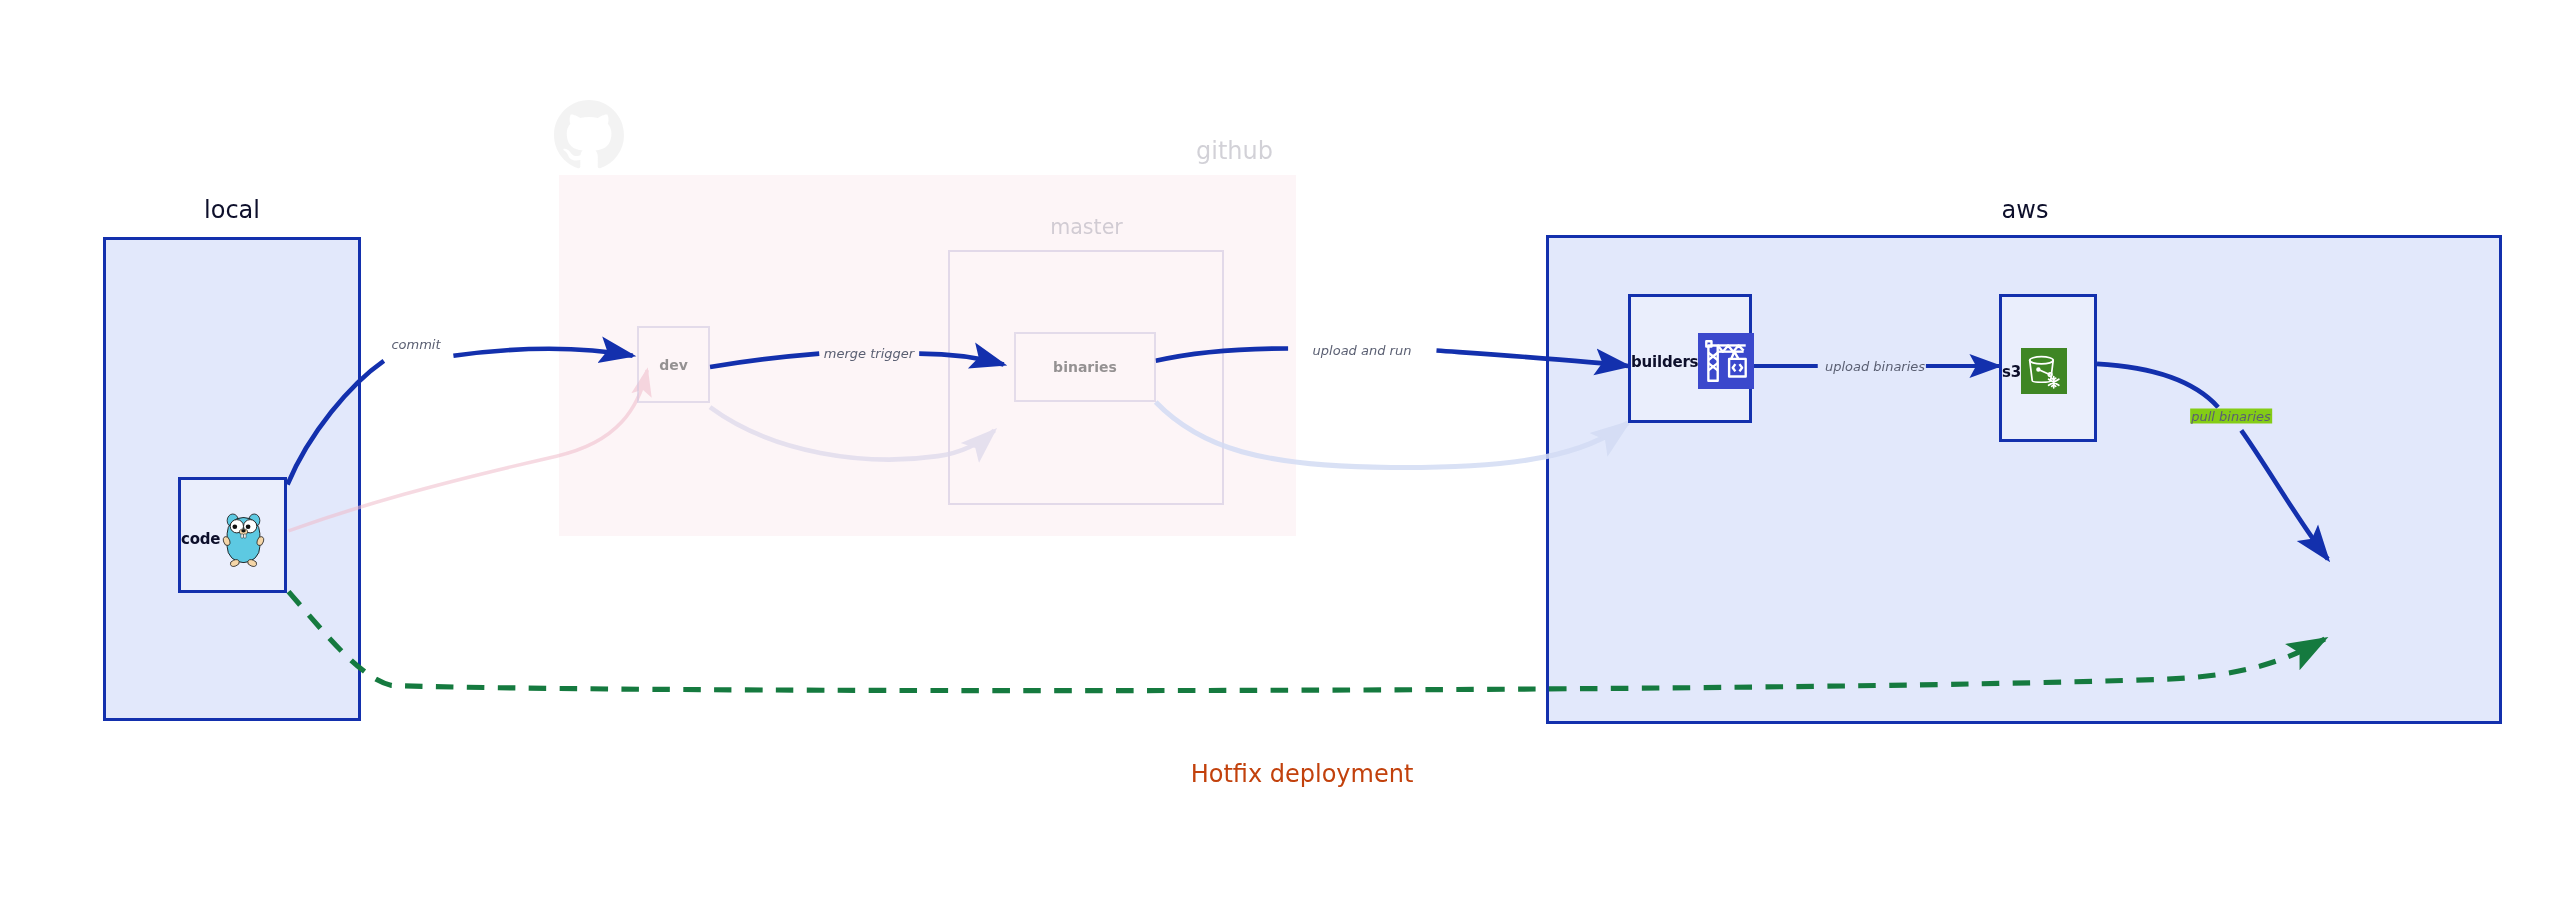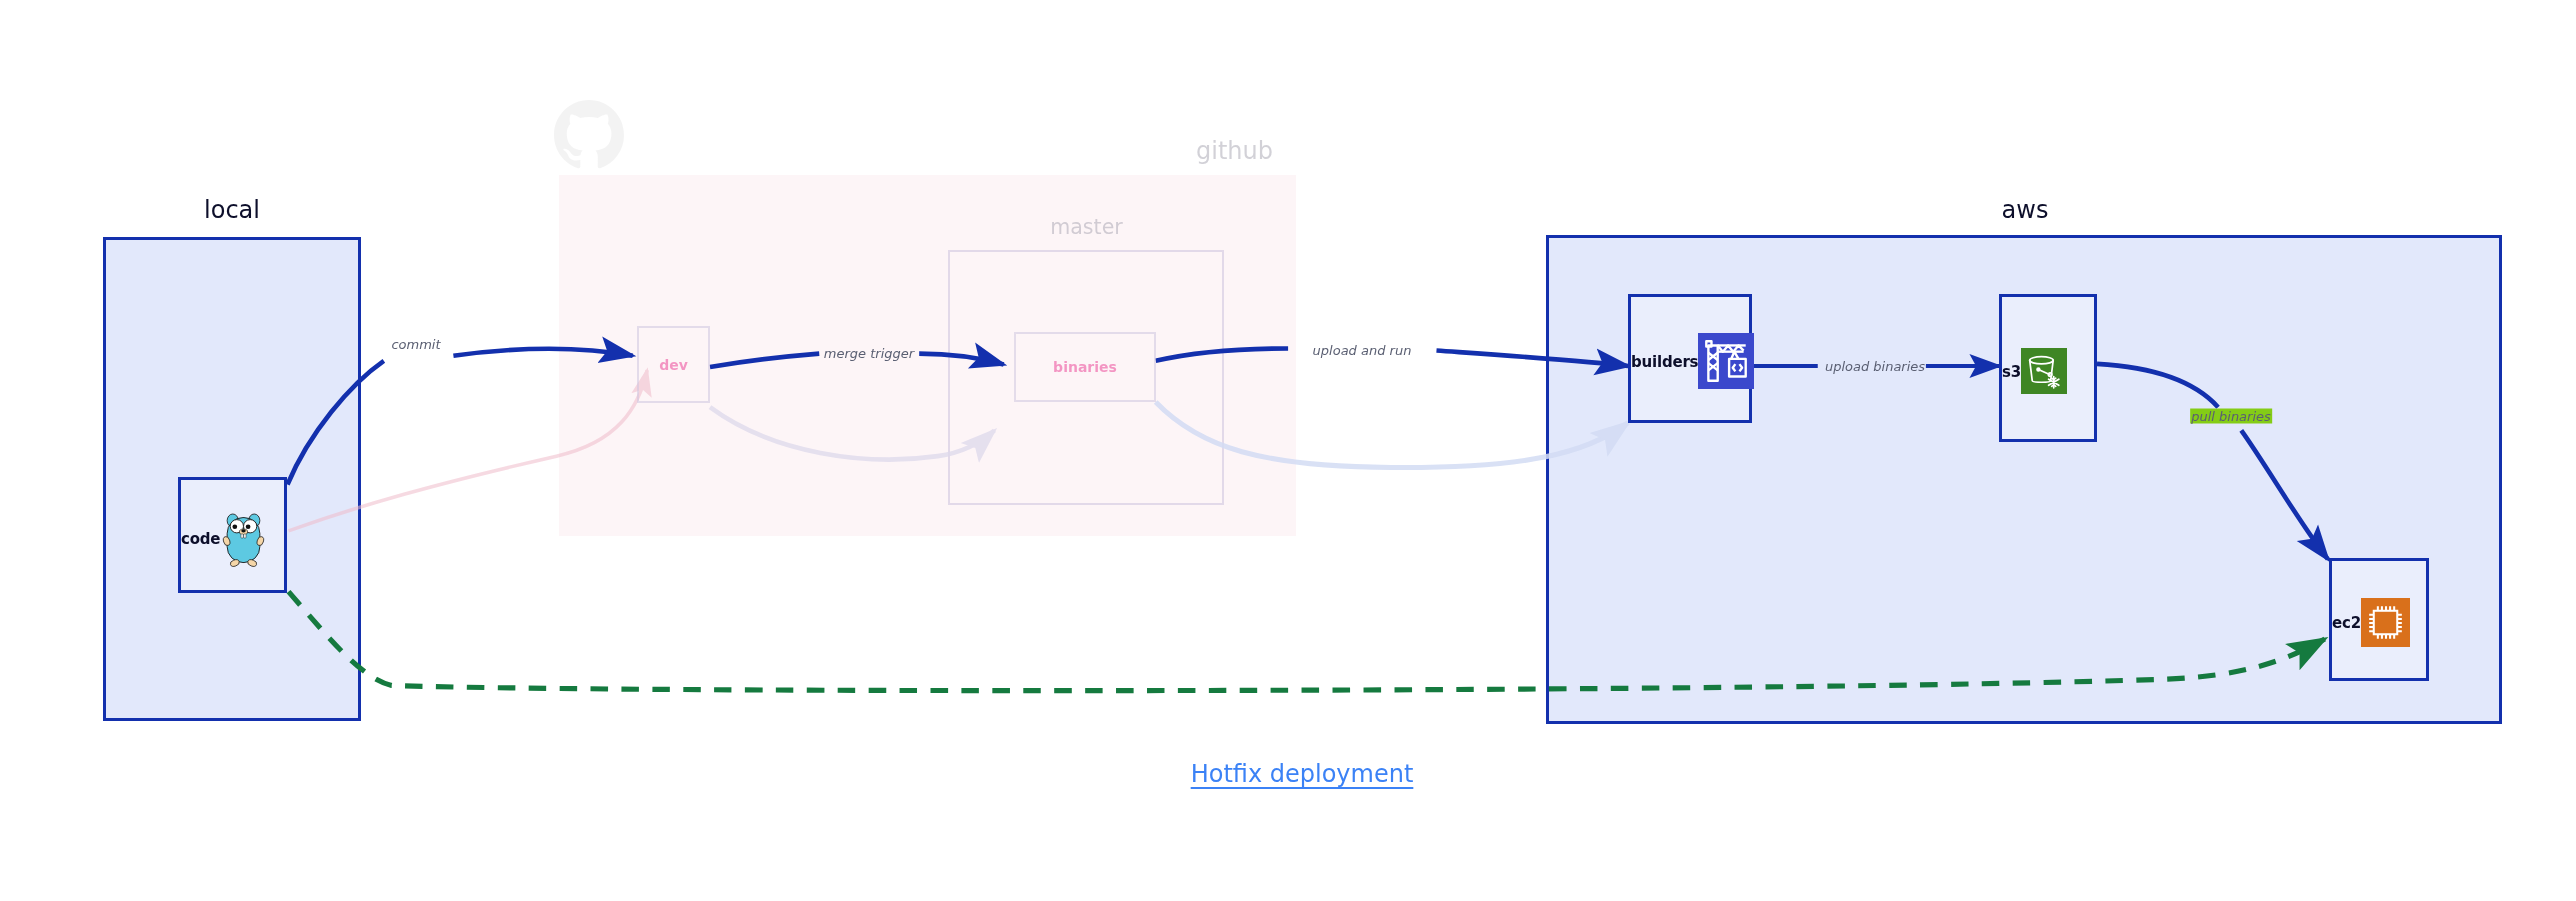--- a/index.html
+++ b/index.html
@@ -81,21 +81,21 @@
     border: 2.1px solid #cfc6e0;
     background: transparent;
     display: flex;
     align-items: center;
     justify-content: center;
     opacity: 0.55;
   }
   .ghost-node-label {
     font-size: 14px;
     font-weight: bold;
-    color: #ec4899;
+    color: #404040;
     white-space: nowrap;
   }
   .edge-label {
     position: absolute;
     font-size: 13px;
     font-style: italic;
     color: #5a5f72;
     white-space: nowrap;
     background: #ffffff;
     padding: 0 1px;
@@ -104,22 +104,21 @@
   }
   .edge-label.on-pink { background: transparent; }
   .edge-label.on-blue { background: transparent; }
   .gh-logo {
     position: absolute;
     opacity: 0.30;
   }
   .diagram-title {
     position: absolute;
     font-size: 24px;
-    color: #3b82f6;
-    text-decoration: underline;
+    color: #c2410c;
     text-underline-offset: 5.2px;
     white-space: nowrap;
     transform: translateX(-50%);
     text-align: center;
   }
 </style>
 </head>
 <body>
 
 <div id="stage">
@@ -264,39 +263,20 @@
           <circle cx="34" cy="42" r="2.6" fill="#ffffff"></circle>
           <circle cx="57" cy="52" r="3.4"></circle>
 
           <path d="M64,56 L64,78 M54,61 L74,73 M54,73 L74,61"></path>
           <path d="M60,59 L64,62 L68,59 M60,75 L64,72 L68,75"></path>
         </g>
       </svg>
     </span>
   </div>
 
-  <div class="node" style="left:2329px; top:558px; width:100px; height:123px;">
-    <span class="node-label">ec2</span>
-    <span class="node-icon">
-      <svg width="49" height="49" viewBox="0 0 96 96">
-        <rect x="0" y="0" width="96" height="96" fill="#d9701b"></rect>
-        <g stroke="#ffffff" stroke-width="4" fill="none">
-          <rect x="25" y="25" width="46" height="46"></rect>
-
-          <path d="M33,25 L33,16 M41,25 L41,16 M49,25 L49,16 M57,25 L57,16 M65,25 L65,16"></path>
-
-          <path d="M33,71 L33,80 M41,71 L41,80 M49,71 L49,80 M57,71 L57,80 M65,71 L65,80"></path>
-
-          <path d="M25,33 L16,33 M25,41 L16,41 M25,49 L16,49 M25,57 L16,57 M25,65 L16,65"></path>
-
-          <path d="M71,33 L80,33 M71,41 L80,41 M71,49 L80,49 M71,57 L80,57 M71,65 L80,65"></path>
-        </g>
-      </svg>
-    </span>
-  </div>
 
   <div class="edge-label" style="left:416px; top:344px;">commit</div>
 
   <div class="edge-label on-pink" style="left:869px; top:353px;">merge trigger</div>
 
   <div class="edge-label" style="left:1362px; top:350px;">upload and run</div>
 
   <div class="edge-label on-blue" style="left:1875px; top:366px; background:#e2e8fb;">upload binaries</div>
 
   <div class="edge-label on-blue" style="left:2231px; top:416px; background:#84cc16;">pull binaries</div>

